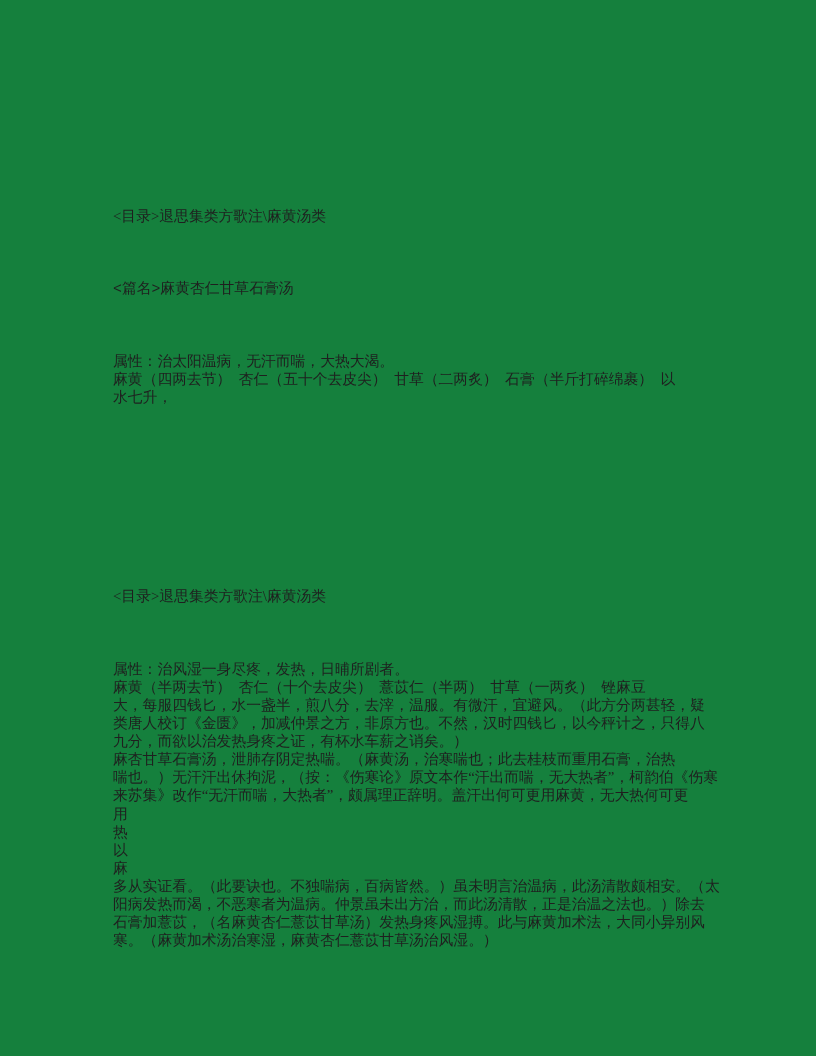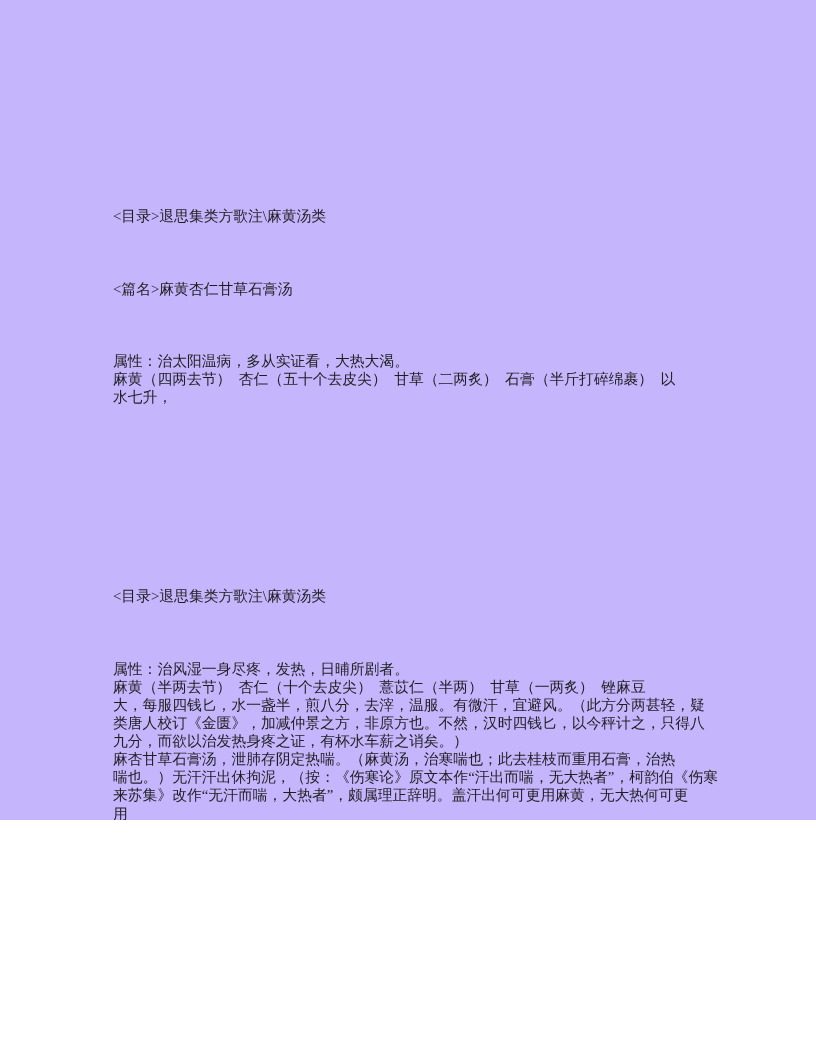--- a/index.html
+++ b/index.html
@@ -3,22 +3,22 @@
 <meta charset="utf-8">
 <style>
   html, body {
     margin: 0;
     padding: 0;
     background: #ffffff;
   }
   .page {
     position: relative;
     width: 816px;
-    height: 820px;
-    background: #c4b5fd;
+    height: 1056px;
+    background: #15803d;
     overflow: hidden;
   }
   .doc {
     position: absolute;
     left: 113px;
     top: 117px;
     width: 620px;
     font-family: "Liberation Serif", "DejaVu Serif", serif;
     font-size: 14.8px;
     line-height: 18.1px;
@@ -32,35 +32,36 @@
   .doc-section:last-child {
     margin-bottom: 0;
   }
   .toc-line {
     margin-bottom: 18.1px;
     white-space: pre;
   }
   .title-line {
     margin-bottom: 18.1px;
     white-space: pre;
+    font-family: Liberation Mono, monospace;
   }
   .body-text {
     white-space: pre;
   }
 </style>
 </head>
 <body>
 
 <div class="page">
   <div class="doc">
 
     <section class="doc-section">
       <div class="toc-line">&lt;目录&gt;退思集类方歌注\麻黄汤类</div>
       <div class="title-line">&lt;篇名&gt;麻黄杏仁甘草石膏汤</div>
-      <div class="body-text">属性：治太阳温病，多从实证看，大热大渴。
+      <div class="body-text">属性：治太阳温病，无汗而喘，大热大渴。
 麻黄（四两去节）  杏仁（五十个去皮尖）  甘草（二两炙）  石膏（半斤打碎绵裹）  以
 水七升，</div>
     </section>
 
     <section class="doc-section">
       <div class="toc-line">&lt;目录&gt;退思集类方歌注\麻黄汤类</div>
       <div class="body-text">属性：治风湿一身尽疼，发热，日晡所剧者。
 麻黄（半两去节）  杏仁（十个去皮尖）  薏苡仁（半两）  甘草（一两炙）  锉麻豆
 大，每服四钱匕，水一盏半，煎八分，去滓，温服。有微汗，宜避风。（此方分两甚轻，疑
 类唐人校订《金匮》，加减仲景之方，非原方也。不然，汉时四钱匕，以今秤计之，只得八

